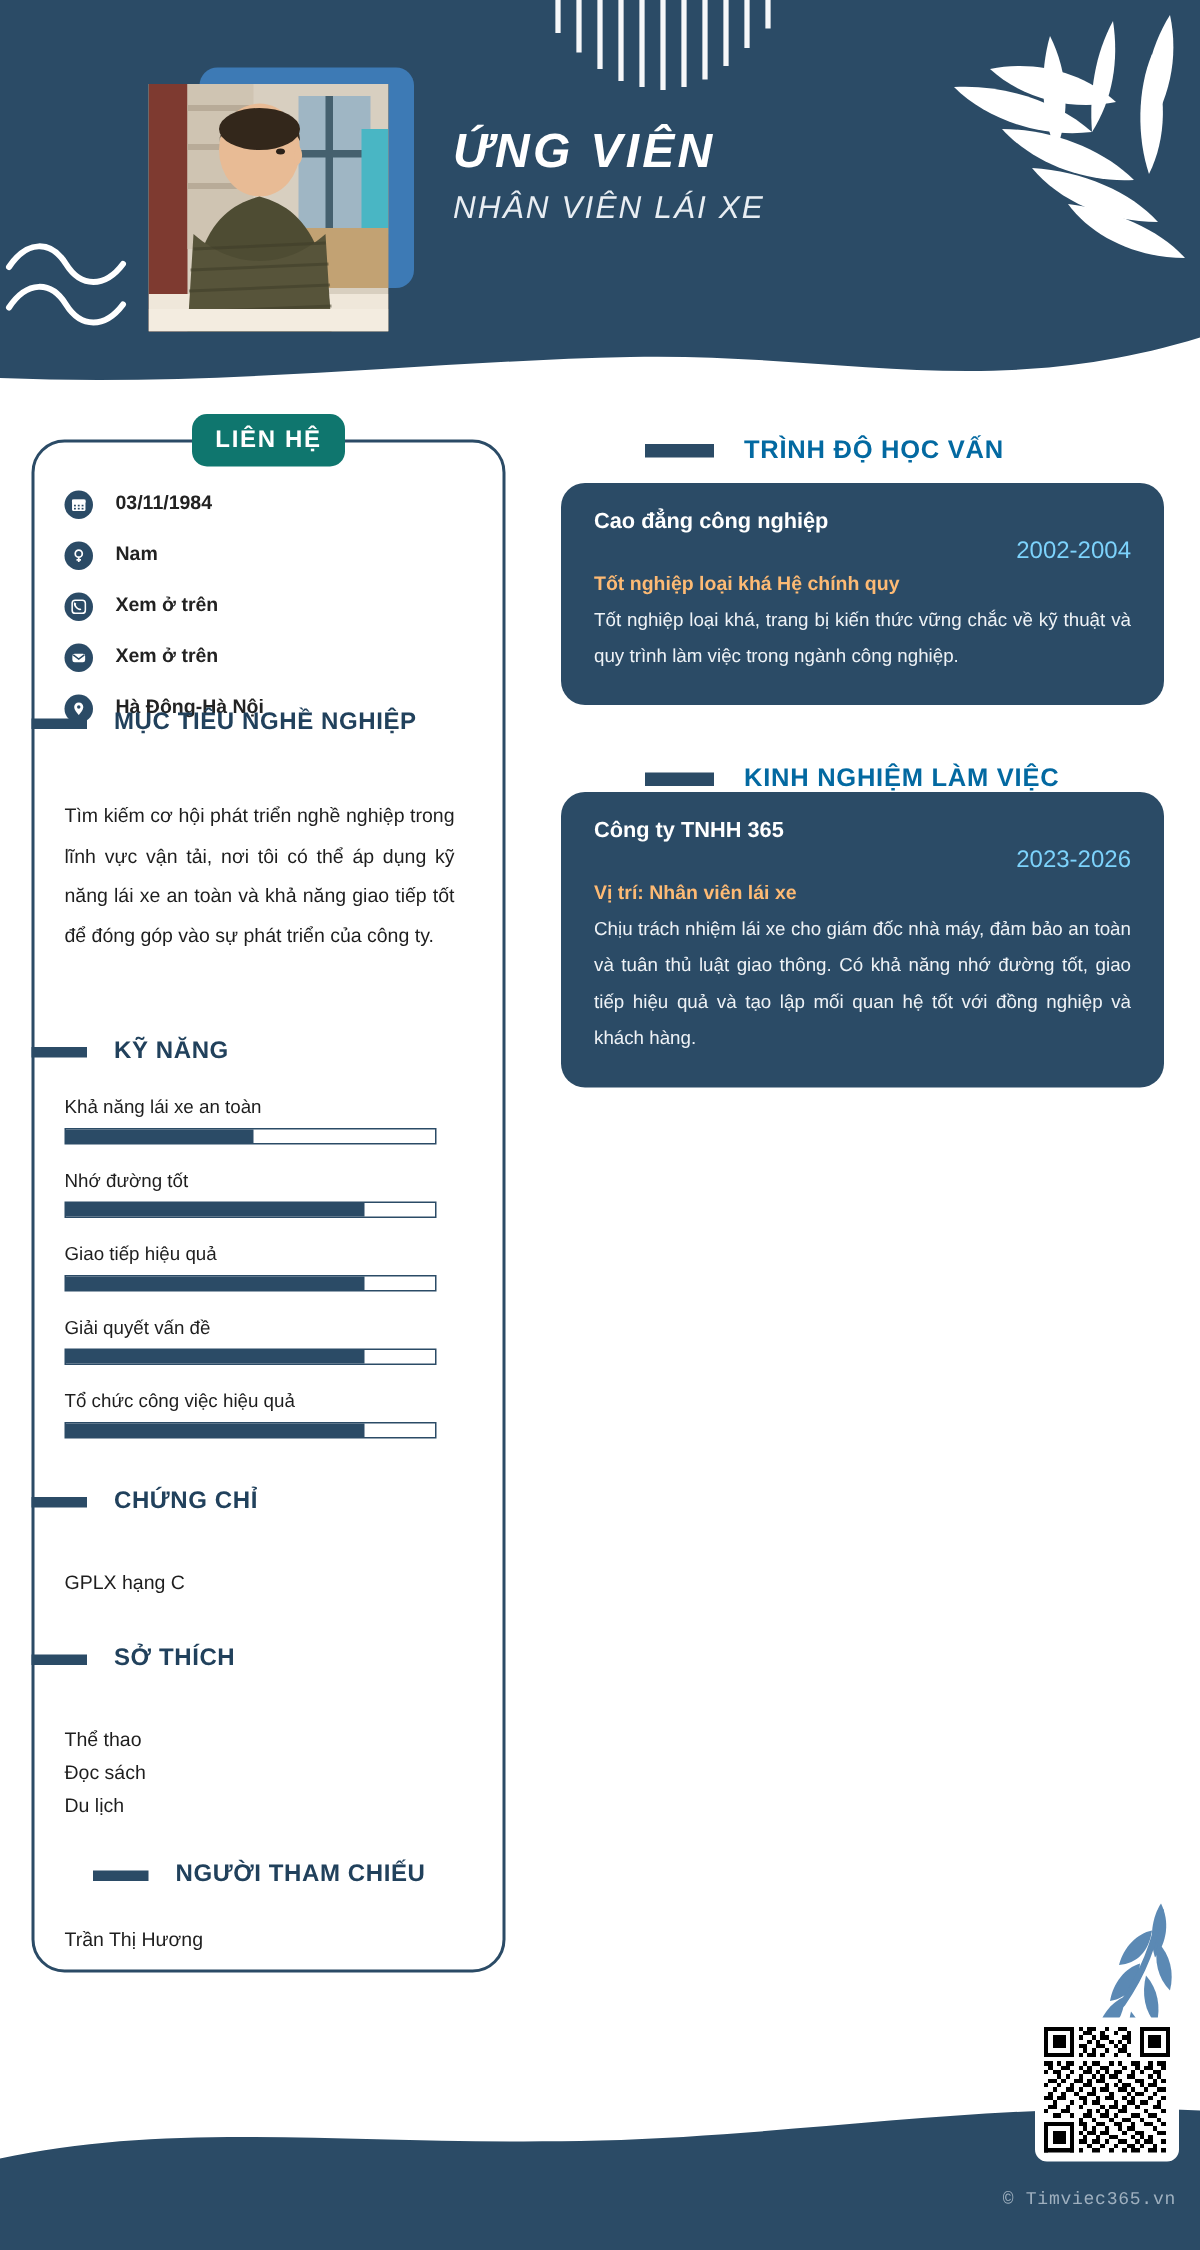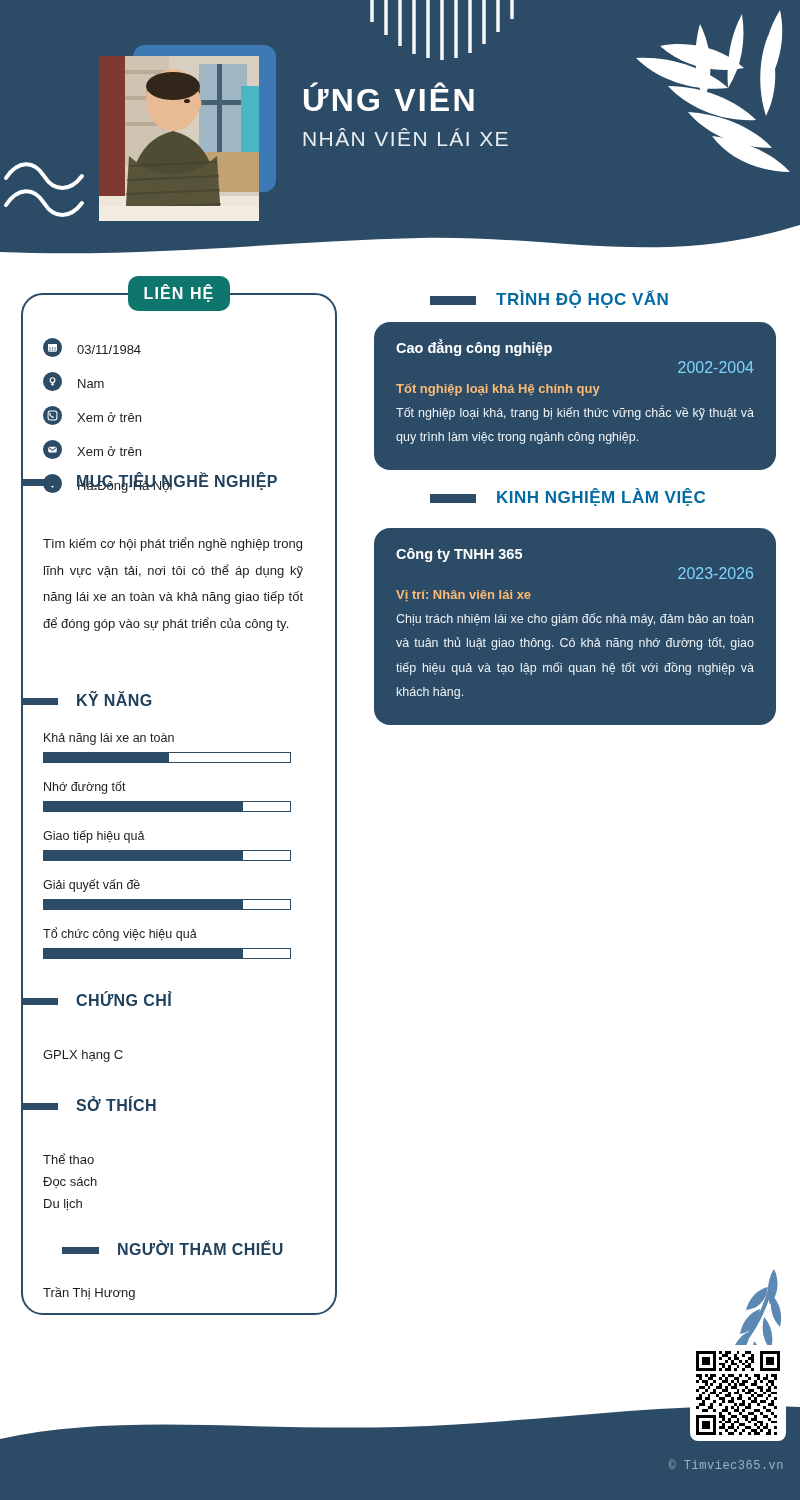--- a/index.html
+++ b/index.html
@@ -11,21 +11,21 @@
   .page {
     position: relative;
     width: 800px; height: 1500px;
     overflow: hidden;
     background: #ffffff;
   }
 
   
   .header {
     position: absolute; top: 0; left: 0;
-    width: 700px; height: 275px;
+    width: 700px; height: 275px; font-style: italic;
   }
   .header-bg { position: absolute; inset: 0; }
   .header-bg svg { display: block; width: 800px; height: 275px; }
 
   .photo-accent {
     position: absolute;
     left: 133px; top: 45px;
     width: 143px; height: 147px;
     background: #3d7ab5;
     border-radius: 12px;
@@ -74,23 +74,24 @@
     display: flex; align-items: center; justify-content: center;
     z-index: 4;
   }
 
   .contact-list {
     position: absolute;
     left: 43px; top: 327px;
     width: 270px;
   }
   .contact-row {
-    display: flex; align-items: flex-end;
+    display: flex; align-items: flex-start;
     height: 30px;
     margin-bottom: 4px;
+    font-weight: bold;
   }
   .c-icon {
     width: 19px; height: 19px;
     border-radius: 50%;
     background: #2b4b66;
     display: flex; align-items: center; justify-content: center;
     flex: none;
   }
   .c-icon svg { display: block; }
   .c-text {
@@ -405,21 +406,21 @@
     <span class="r-dash"></span>
     <span class="r-title">TRÌNH ĐỘ HỌC VẤN</span>
   </div>
   <div class="r-card" style="top:322px;">
     <div class="org">Cao đẳng công nghiệp</div>
     <div class="yrs">2002-2004</div>
     <div class="line">Tốt nghiệp loại khá Hệ chính quy</div>
     <div class="desc">Tốt nghiệp loại khá, trang bị kiến thức vững chắc về kỹ thuật và quy trình làm việc trong ngành công nghiệp.</div>
   </div>
 
-  <div class="r-head" style="left:430px; top:488px;">
+  <div class="r-head" style="left:430px; top:509px;">
     <span class="r-dash"></span>
     <span class="r-title">KINH NGHIỆM LÀM VIỆC</span>
   </div>
   <div class="r-card" style="top:528px;">
     <div class="org">Công ty TNHH 365</div>
     <div class="yrs">2023-2026</div>
     <div class="line">Vị trí: Nhân viên lái xe</div>
     <div class="desc">Chịu trách nhiệm lái xe cho giám đốc nhà máy, đảm bảo an toàn và tuân thủ luật giao thông. Có khả năng nhớ đường tốt, giao tiếp hiệu quả và tạo lập mối quan hệ tốt với đồng nghiệp và khách hàng.</div>
   </div>
 

